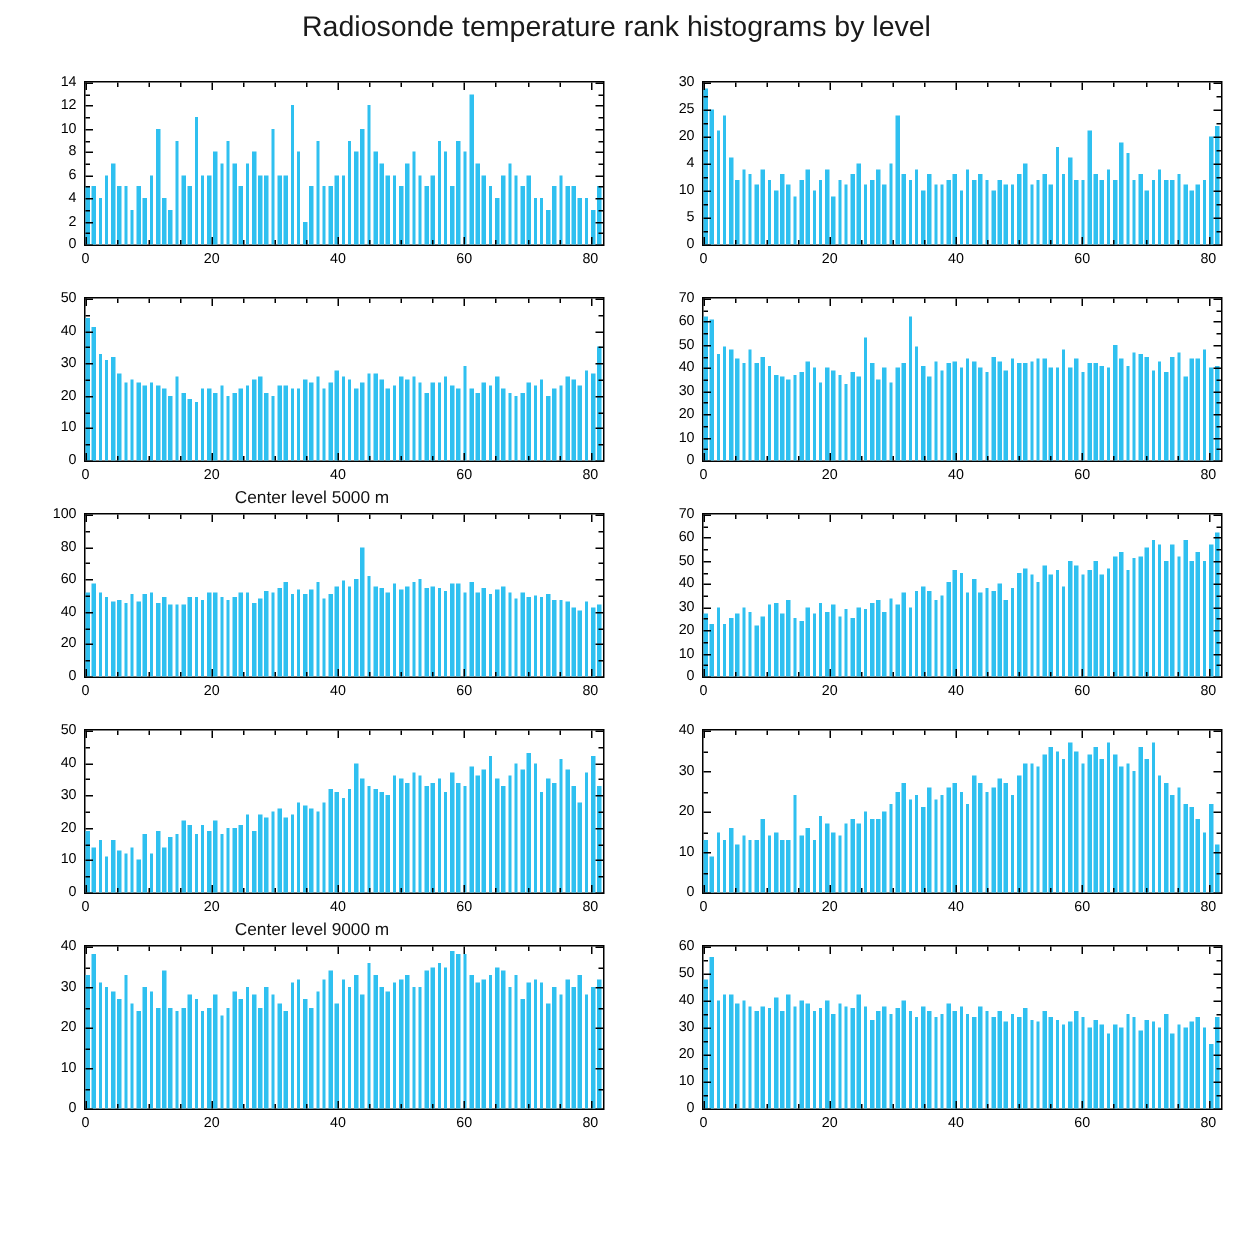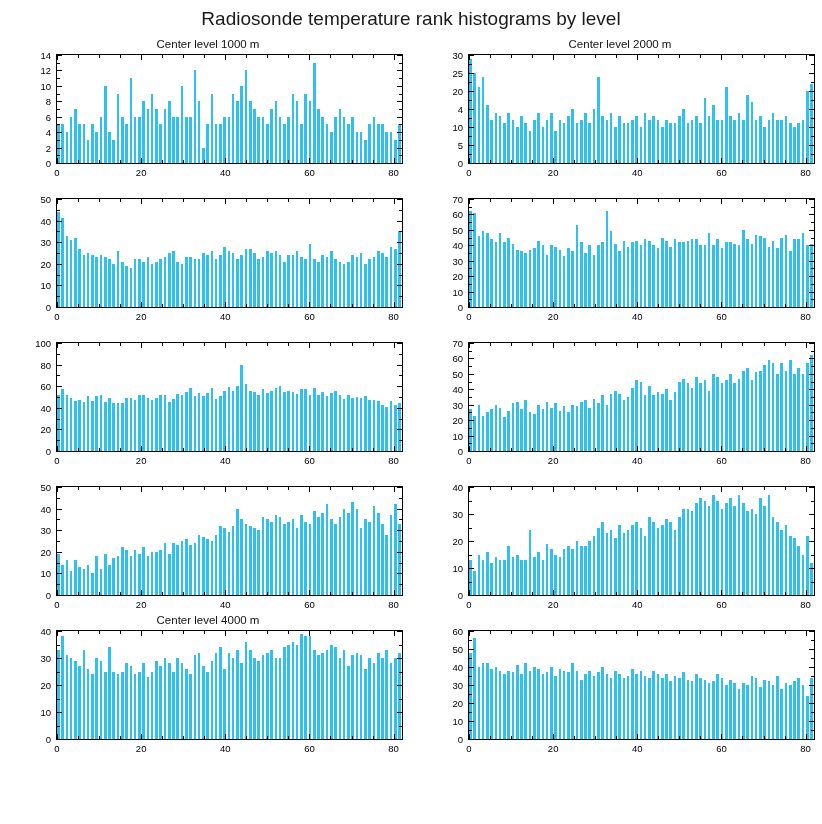--- a/index.html
+++ b/index.html
@@ -109,21 +109,20 @@
 </style>
 </head>
 <body>
 
 <div id="page">
 
   <div id="main-title">Radiosonde temperature rank histograms by level</div>
 
   <div id="panels-root">
       <div class="panel" style="left: 8px; top: 38px; width: 400px; height: 145px;">
-        <div class="panel-title">Center level 1000 m</div>
         <div class="plot-area" style="width: 345px; height: 108px;">
           <div class="bars">
             <div class="bar" title="1: 5" style="height: 38.5714px; background: rgb(47, 192, 240);"></div>
             <div class="bar" title="2: 5" style="height: 38.5714px; background: rgb(47, 192, 240);"></div>
             <div class="bar" title="3: 4" style="height: 30.8571px; background: rgb(47, 192, 240);"></div>
             <div class="bar" title="4: 6" style="height: 46.2857px; background: rgb(47, 192, 240);"></div>
             <div class="bar" title="5: 7" style="height: 54px; background: rgb(47, 192, 240);"></div>
             <div class="bar" title="6: 5" style="height: 38.5714px; background: rgb(47, 192, 240);"></div>
             <div class="bar" title="7: 5" style="height: 38.5714px; background: rgb(47, 192, 240);"></div>
             <div class="bar" title="8: 3" style="height: 23.1429px; background: rgb(47, 192, 240);"></div>
@@ -276,21 +275,20 @@
             <div class="xtick-mark" style="left: 273.476px; height: 3px;"></div>
             <div class="xtick-mark top" style="left: 273.476px; height: 3px;"></div>
             <div class="xtick-mark" style="left: 294.512px; height: 3px;"></div>
             <div class="xtick-mark top" style="left: 294.512px; height: 3px;"></div>
             <div class="xtick-mark" style="left: 315.549px; height: 3px;"></div>
             <div class="xtick-mark top" style="left: 315.549px; height: 3px;"></div>
           </div>
         </div>
       </div>
       <div class="panel" style="left: 420px; top: 38px; width: 400px; height: 145px;">
-        <div class="panel-title">Center level 2000 m</div>
         <div class="plot-area" style="width: 345px; height: 108px;">
           <div class="bars">
             <div class="bar" title="1: 29" style="height: 104.4px; background: rgb(47, 192, 240);"></div>
             <div class="bar" title="2: 25" style="height: 90px; background: rgb(47, 192, 240);"></div>
             <div class="bar" title="3: 21" style="height: 75.6px; background: rgb(47, 192, 240);"></div>
             <div class="bar" title="4: 24" style="height: 86.4px; background: rgb(47, 192, 240);"></div>
             <div class="bar" title="5: 16" style="height: 57.6px; background: rgb(47, 192, 240);"></div>
             <div class="bar" title="6: 12" style="height: 43.2px; background: rgb(47, 192, 240);"></div>
             <div class="bar" title="7: 14" style="height: 50.4px; background: rgb(47, 192, 240);"></div>
             <div class="bar" title="8: 13" style="height: 46.8px; background: rgb(47, 192, 240);"></div>
@@ -760,20 +758,21 @@
             <div class="xtick-mark" style="left: 273.476px; height: 3px;"></div>
             <div class="xtick-mark top" style="left: 273.476px; height: 3px;"></div>
             <div class="xtick-mark" style="left: 294.512px; height: 3px;"></div>
             <div class="xtick-mark top" style="left: 294.512px; height: 3px;"></div>
             <div class="xtick-mark" style="left: 315.549px; height: 3px;"></div>
             <div class="xtick-mark top" style="left: 315.549px; height: 3px;"></div>
           </div>
         </div>
       </div>
       <div class="panel" style="left: 8px; top: 326px; width: 400px; height: 145px;">
+        <div class="panel-title">Center level 5000 m</div>
         <div class="plot-area" style="width: 345px; height: 108px;">
           <div class="bars">
             <div class="bar" title="1: 52" style="height: 56.16px; background: rgb(47, 192, 240);"></div>
             <div class="bar" title="2: 57" style="height: 61.56px; background: rgb(47, 192, 240);"></div>
             <div class="bar" title="3: 52" style="height: 56.16px; background: rgb(47, 192, 240);"></div>
             <div class="bar" title="4: 49" style="height: 52.92px; background: rgb(47, 192, 240);"></div>
             <div class="bar" title="5: 46" style="height: 49.68px; background: rgb(47, 192, 240);"></div>
             <div class="bar" title="6: 47" style="height: 50.76px; background: rgb(47, 192, 240);"></div>
             <div class="bar" title="7: 45" style="height: 48.6px; background: rgb(47, 192, 240);"></div>
             <div class="bar" title="8: 51" style="height: 55.08px; background: rgb(47, 192, 240);"></div>
@@ -1389,21 +1388,21 @@
             <div class="xtick-mark" style="left: 273.476px; height: 3px;"></div>
             <div class="xtick-mark top" style="left: 273.476px; height: 3px;"></div>
             <div class="xtick-mark" style="left: 294.512px; height: 3px;"></div>
             <div class="xtick-mark top" style="left: 294.512px; height: 3px;"></div>
             <div class="xtick-mark" style="left: 315.549px; height: 3px;"></div>
             <div class="xtick-mark top" style="left: 315.549px; height: 3px;"></div>
           </div>
         </div>
       </div>
       <div class="panel" style="left: 8px; top: 614px; width: 400px; height: 145px;">
-        <div class="panel-title">Center level 4000 m</div>
+        <div class="panel-title">Center level 9000 m</div>
         <div class="plot-area" style="width: 345px; height: 108px;">
           <div class="bars">
             <div class="bar" title="1: 33" style="height: 89.1px; background: rgb(47, 192, 240);"></div>
             <div class="bar" title="2: 38" style="height: 102.6px; background: rgb(47, 192, 240);"></div>
             <div class="bar" title="3: 31" style="height: 83.7px; background: rgb(47, 192, 240);"></div>
             <div class="bar" title="4: 30" style="height: 81px; background: rgb(47, 192, 240);"></div>
             <div class="bar" title="5: 29" style="height: 78.3px; background: rgb(47, 192, 240);"></div>
             <div class="bar" title="6: 27" style="height: 72.9px; background: rgb(47, 192, 240);"></div>
             <div class="bar" title="7: 33" style="height: 89.1px; background: rgb(47, 192, 240);"></div>
             <div class="bar" title="8: 26" style="height: 70.2px; background: rgb(47, 192, 240);"></div>

